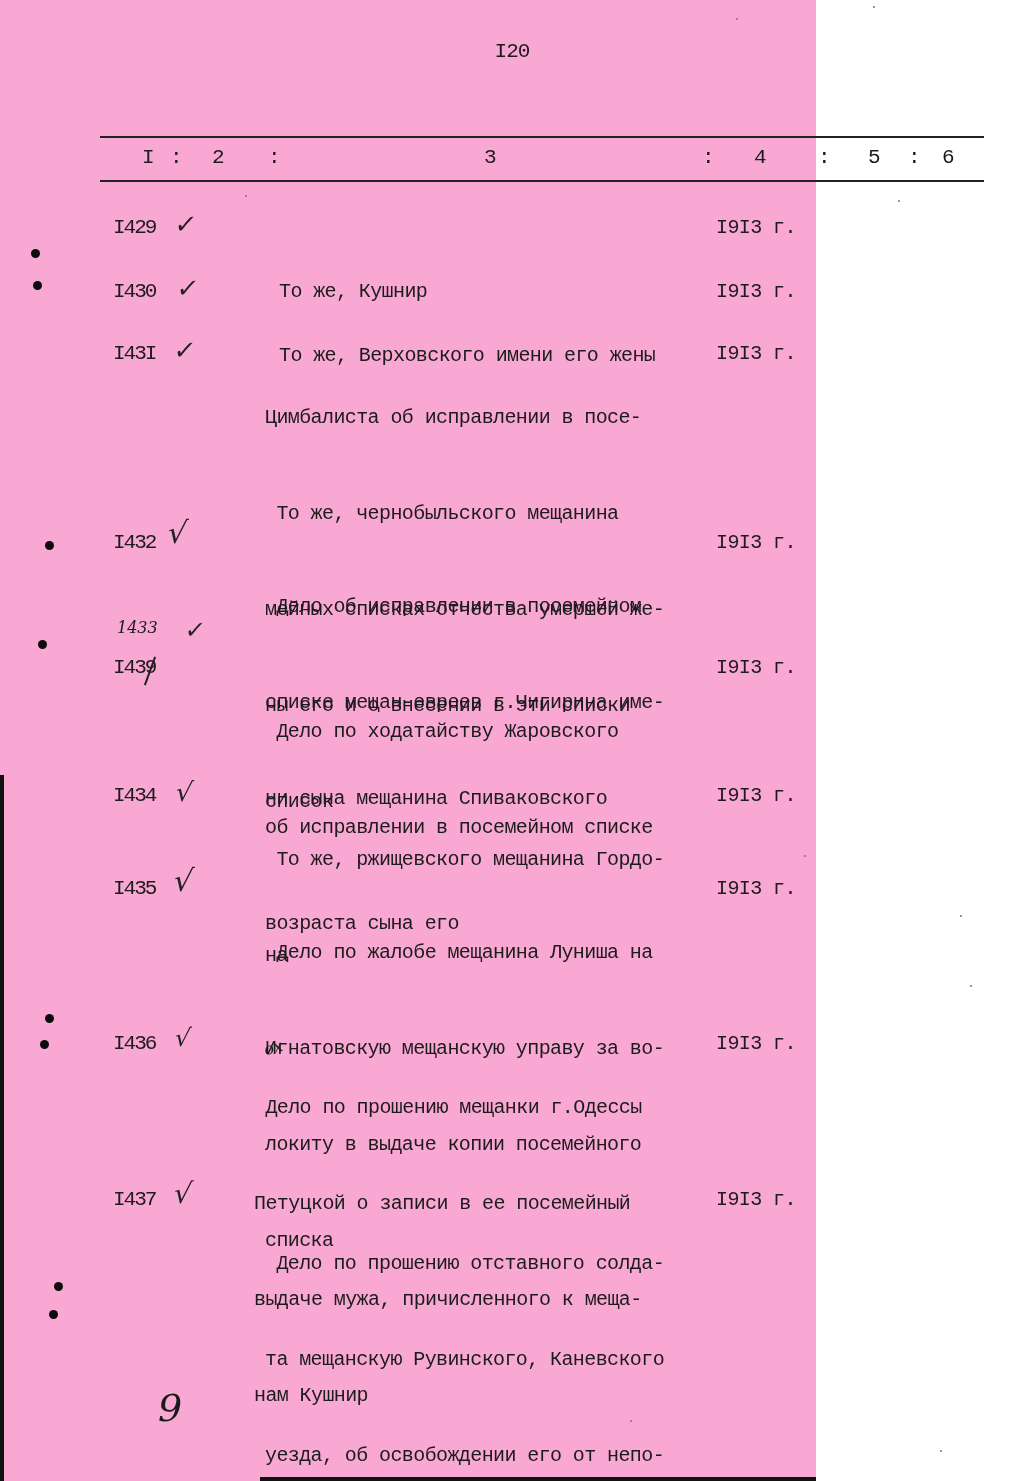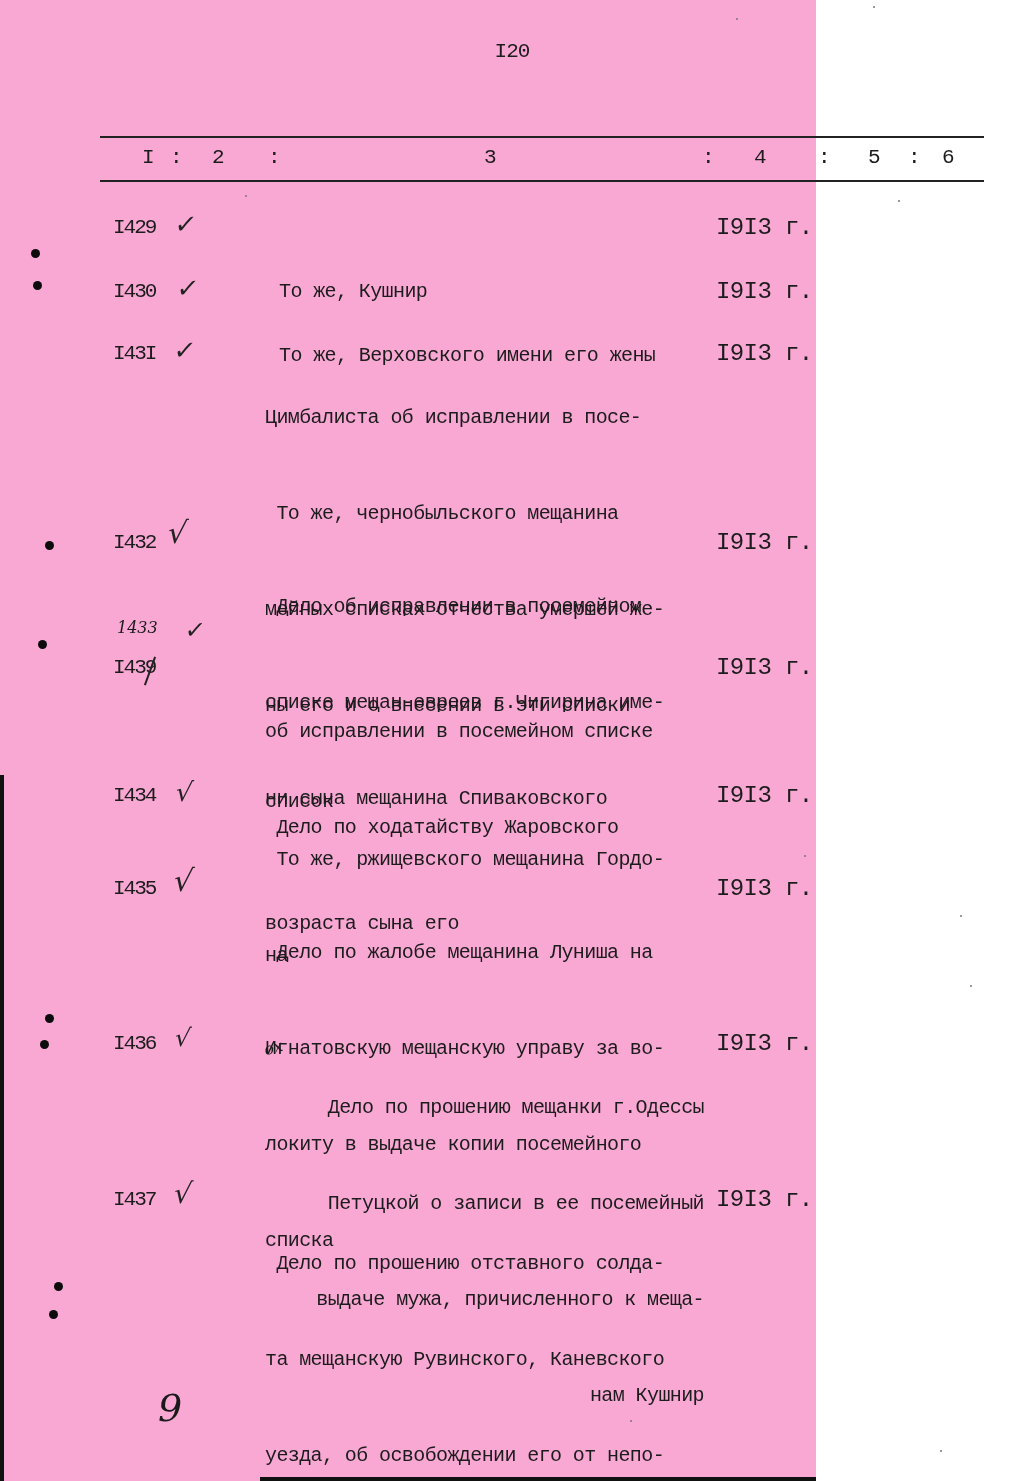--- a/index.html
+++ b/index.html
@@ -87,21 +87,21 @@
       left: 265px;
       width: 450px;
       font-size: 20px;
       line-height: 32px;
       white-space: pre;
       letter-spacing: -0.6px;
     }
     .entry-year {
       position: absolute;
       left: 716px;
-      font-size: 24px;
+      font-size: 20px;
       line-height: 32px;
       letter-spacing: -0.6px;
     }
     .handwritten {
       position: absolute;
       font-family: "DejaVu Serif", serif;
       font-style: italic;
       color: #1a1a1a;
     }
     .punch {
@@ -210,22 +210,22 @@
     </div>
     <span class="entry-year">I9I3 г.</span>
   </div>
 
   <div class="entry" style="top:652px;">
     <span class="handwritten" style="left:117px;top:-34px;font-size:16px;">1433</span>
     <span class="check" style="left:185px;top:-38px;font-size:24px;">✓</span>
     <span class="entry-number">I439</span>
     <div class="strike" style="left:149px;top:4px;"></div>
     <div class="entry-text">
+      <div> Дело по ходатайству Жаровского</div>
       <div>об исправлении в посемейном списке</div>
-      <div> Дело по ходатайству Жаровского</div>
       <div>возраста сына его</div>
     </div>
     <span class="entry-year">I9I3 г.</span>
   </div>
 
   <div class="entry" style="top:780px;">
     <span class="entry-number">I434</span>
     <span class="check" style="left:176px;top:-4px;">√</span>
     <div class="entry-text">
       <div> То же, ржищевского мещанина Гордо-</div>
@@ -243,21 +243,21 @@
       <div>локиту в выдаче копии посемейного</div>
       <div>списка</div>
     </div>
     <span class="entry-year">I9I3 г.</span>
   </div>
 
   <div class="entry" style="top:1028px;">
     <span class="entry-number">I436</span>
     <span class="check" style="left:175px;top:-6px;font-size:24px;">√</span>
     <span class="handwritten" style="left:264px;top:10px;font-size:16px;transform:rotate(-15deg);">ох</span>
-    <div class="entry-text" style="left:254px;text-align:right;">
+    <div class="entry-text" style="left:254px;">
       <div> Дело по прошению мещанки г.Одессы</div>
       <div>Петуцкой о записи в ее посемейный</div>
       <div>выдаче мужа, причисленного к меща-</div>
       <div>нам Кушнир</div>
     </div>
     <span class="entry-year">I9I3 г.</span>
   </div>
 
   <div class="entry" style="top:1184px;">
     <span class="entry-number">I437</span>

